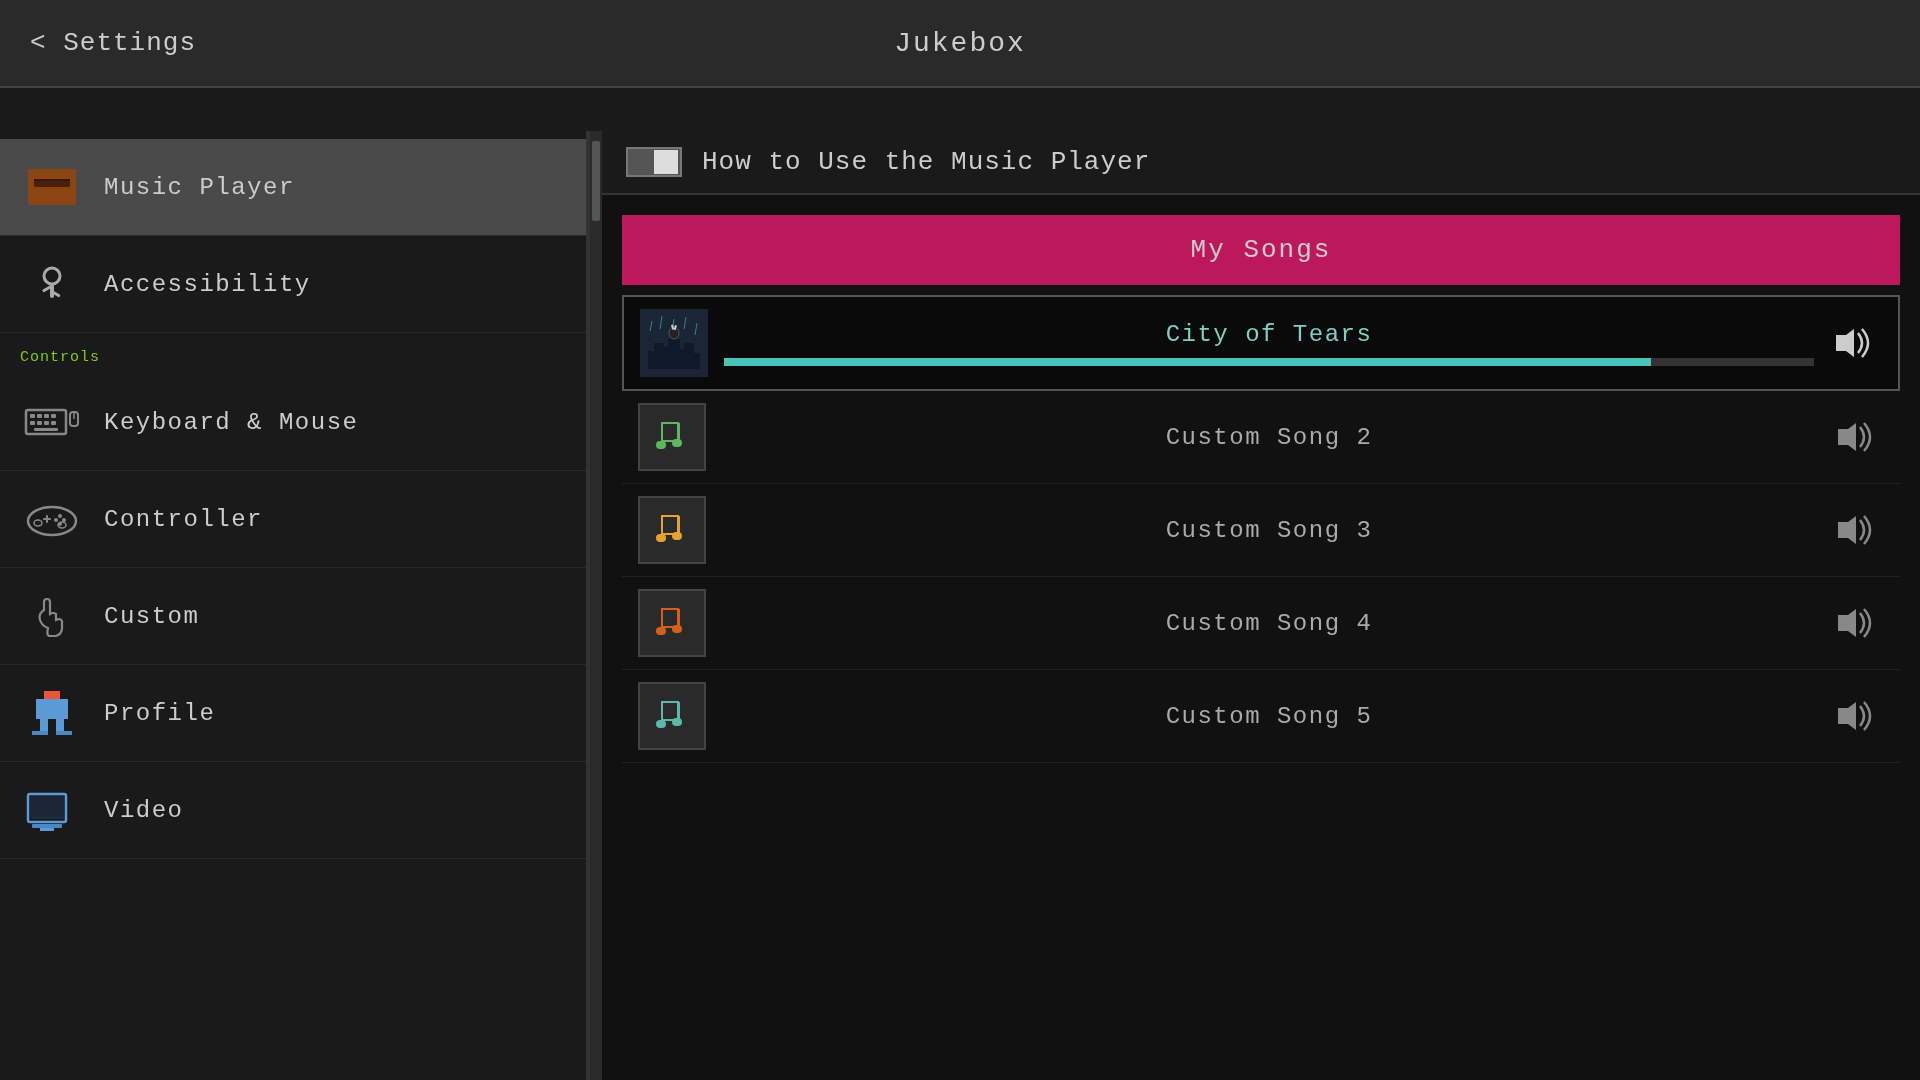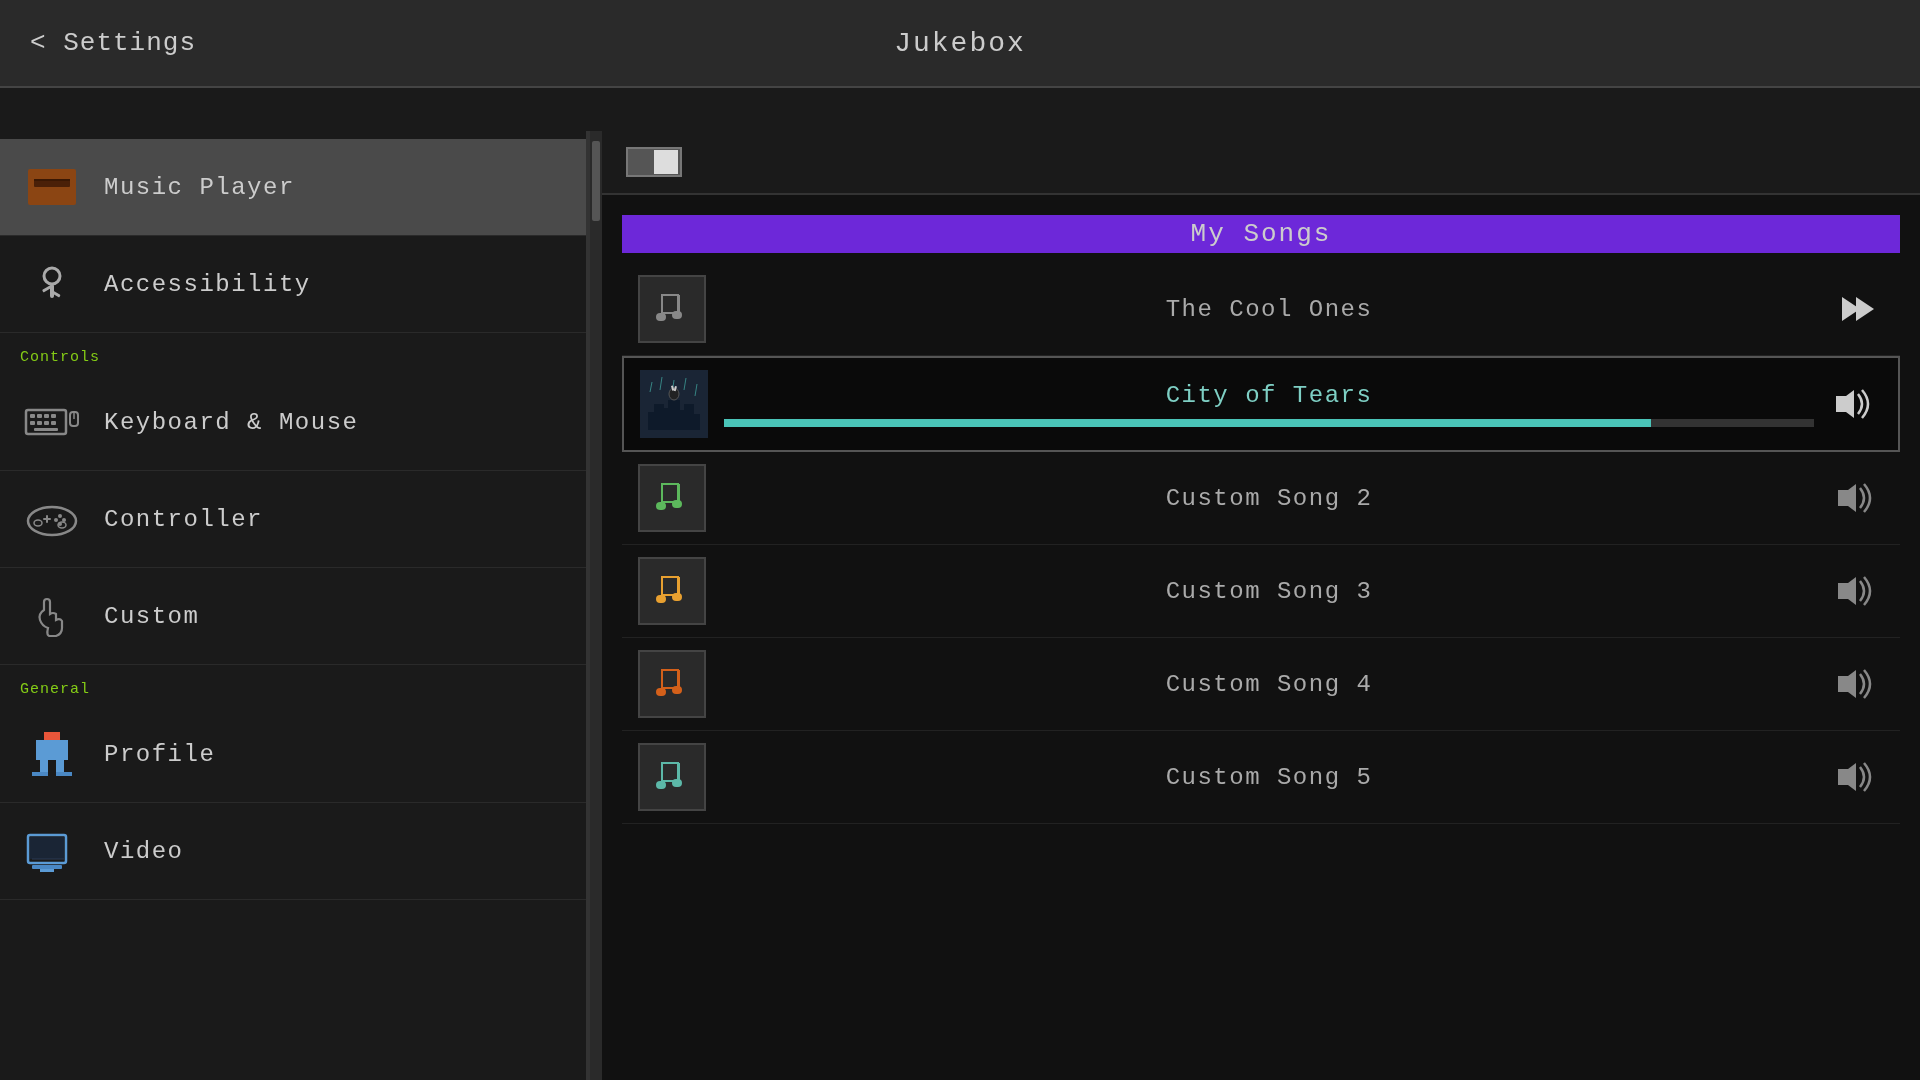--- a/index.html
+++ b/index.html
@@ -141,25 +141,25 @@
     }
 
     .how-to-use-text {
       color: #ccc;
       font-size: 26px;
       letter-spacing: 1px;
     }
 
     
     .my-songs-btn {
-      background: #6d28d9;
+      background: #be185d;
       color: #ccc;
       font-size: 26px;
       letter-spacing: 2px;
-      padding: 4px;
+      padding: 20px;
       text-align: center;
       cursor: pointer;
       border: none;
       width: calc(100% - 40px);
       margin: 20px 20px 10px 20px;
       font-family: 'Courier New', monospace;
     }
 
     
     .songs-list {
@@ -344,21 +344,20 @@
     <div class="sidebar-item">
       <div class="icon-box">
         <svg width="48" height="48" viewBox="0 0 48 48">
           <path d="M20 36 Q14 34 12 28 Q10 22 16 18 L16 10 Q16 7 19 7 Q22 7 22 10 L22 22 Q25 20 28 22 L28 28 Q32 26 34 29 L34 36 Q34 42 28 44 L22 44 Q18 44 20 36Z" fill="none" stroke="#888" stroke-width="2.2"></path>
           <line x1="22" y1="22" x2="22" y2="10" stroke="#888" stroke-width="2"></line>
         </svg>
       </div>
       <span>Custom</span>
     </div>
 
-    <div class="section-header">General</div>
 
     <div class="sidebar-item">
       <div class="icon-box">
         <svg width="48" height="52" viewBox="0 0 48 52">
           <rect x="16" y="4" width="16" height="8" fill="#e8563a"></rect>
           <rect x="8" y="12" width="32" height="20" fill="#5b9bd5"></rect>
           <rect x="12" y="32" width="8" height="12" fill="#5b9bd5"></rect>
           <rect x="28" y="32" width="8" height="12" fill="#5b9bd5"></rect>
           <rect x="4" y="44" width="16" height="4" fill="#4a88c4"></rect>
           <rect x="28" y="44" width="16" height="4" fill="#4a88c4"></rect>
@@ -388,43 +387,27 @@
   </div>
 
   <div class="right-panel">
 
     <div class="how-to-use-bar">
       <div class="toggle-switch">
         <div class="toggle-track">
           <div class="toggle-thumb"></div>
         </div>
       </div>
+      <span class="how-to-use-text">How to Use the Music Player</span>
     </div>
 
     <button class="my-songs-btn">My Songs</button>
 
     <div class="songs-list">
 
-      <div class="song-item">
-        <div class="song-thumb">
-          <svg width="44" height="44" viewBox="0 0 44 44">
-            <rect x="12" y="8" width="16" height="18" fill="none" stroke="#888" stroke-width="2"></rect>
-            <rect x="6" y="26" width="10" height="8" fill="#888" rx="4"></rect>
-            <rect x="22" y="24" width="10" height="8" fill="#888" rx="4"></rect>
-            <rect x="28" y="8" width="2" height="18" fill="#888"></rect>
-          </svg>
-        </div>
-        <span class="song-name">The Cool Ones</span>
-        <div class="song-action">
-          <svg width="40" height="40" viewBox="0 0 40 40">
-            <polygon points="4,8 22,20 4,32" fill="#ccc"></polygon>
-            <polygon points="18,8 36,20 18,32" fill="#ccc"></polygon>
-          </svg>
-        </div>
-      </div>
 
       <div class="song-item playing">
         <div class="city-tears-thumb">
           <svg width="64" height="64" viewBox="0 0 64 64">
             <rect width="64" height="64" fill="#1a2535"></rect>
 
             <rect x="6" y="40" width="8" height="18" fill="#0e1a2a"></rect>
             <rect x="12" y="32" width="10" height="26" fill="#0e1a2a"></rect>
             <rect x="20" y="36" width="6" height="22" fill="#0e1a2a"></rect>
             <rect x="26" y="28" width="12" height="30" fill="#0e1a2a"></rect>

